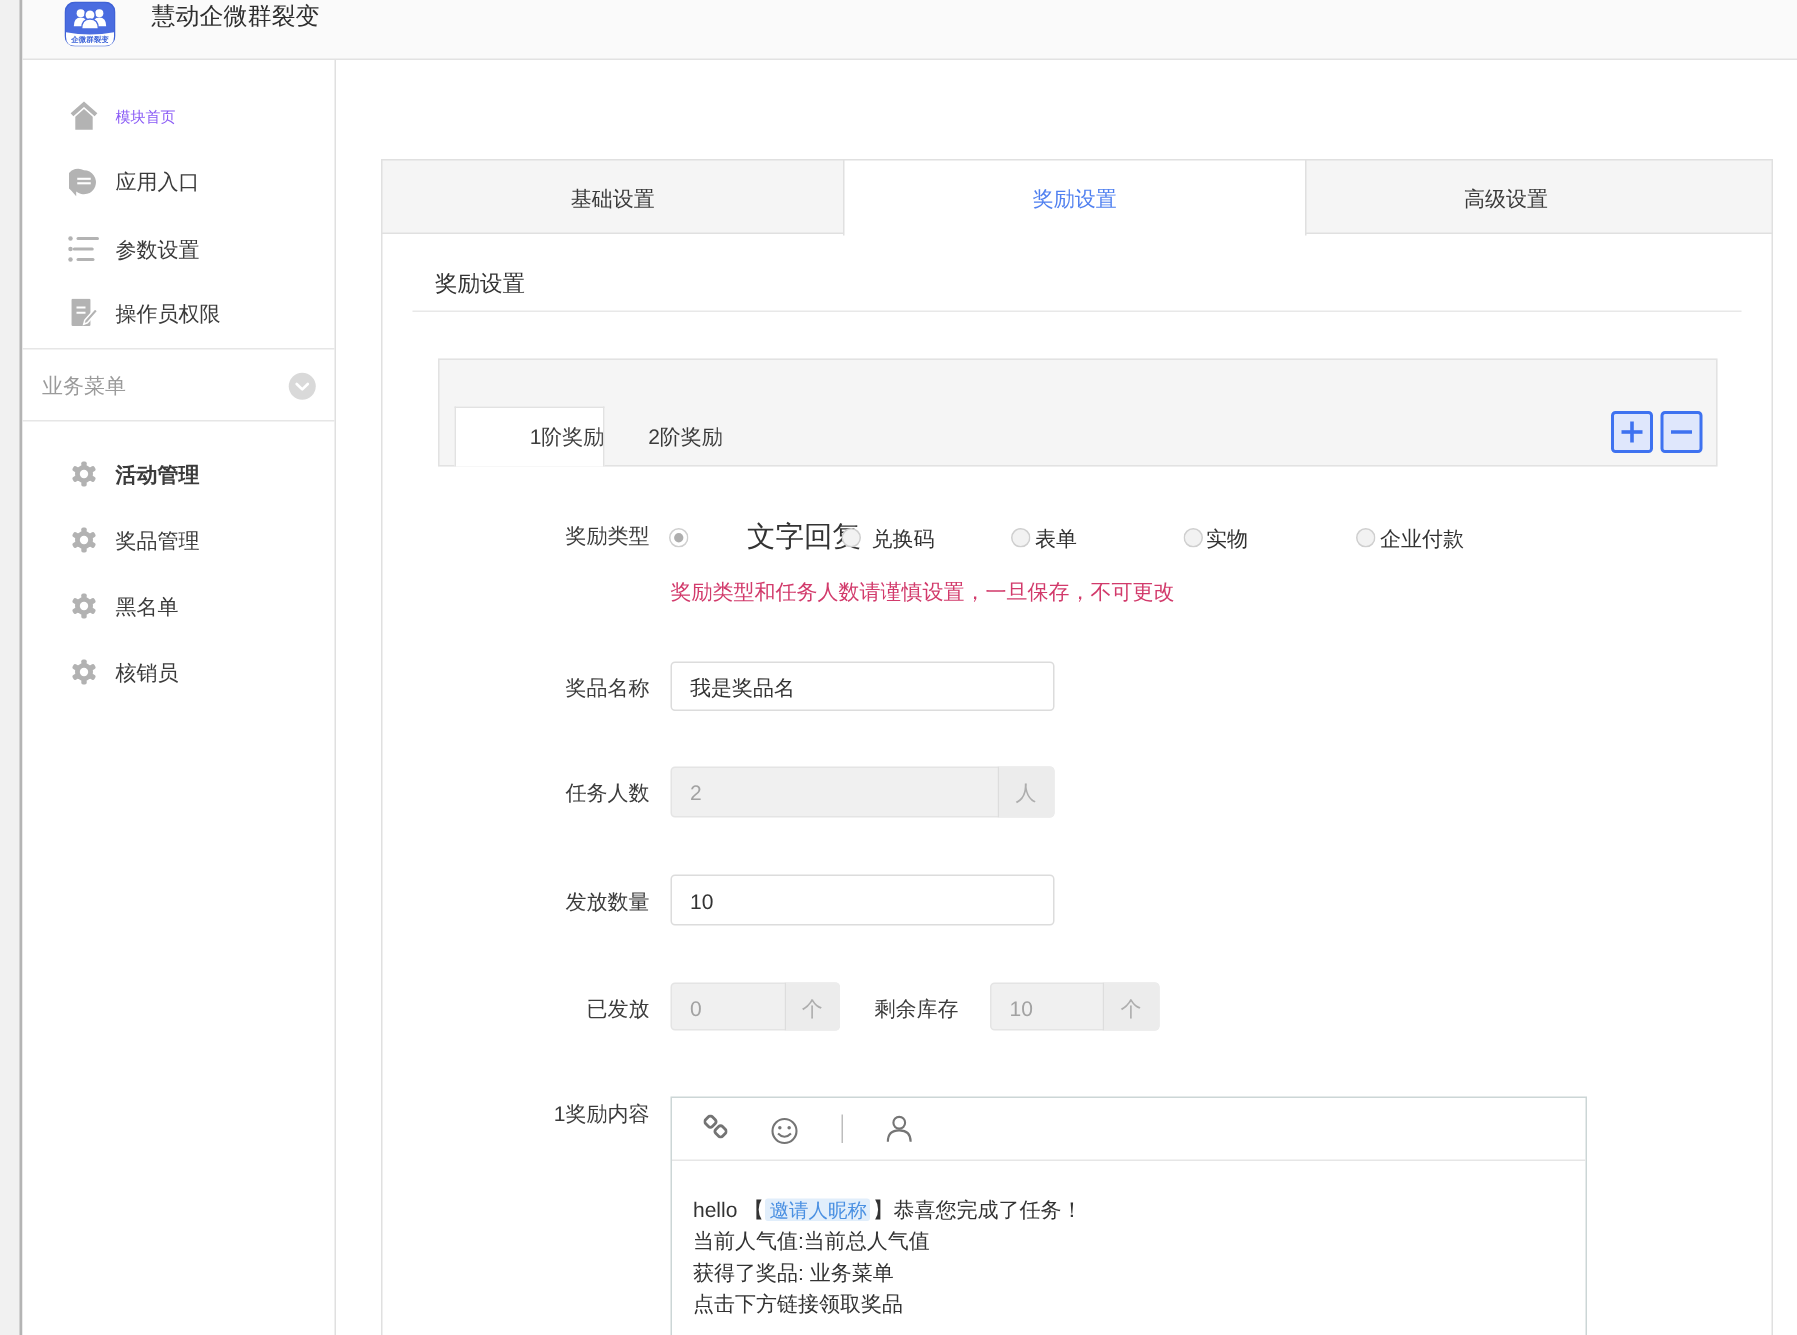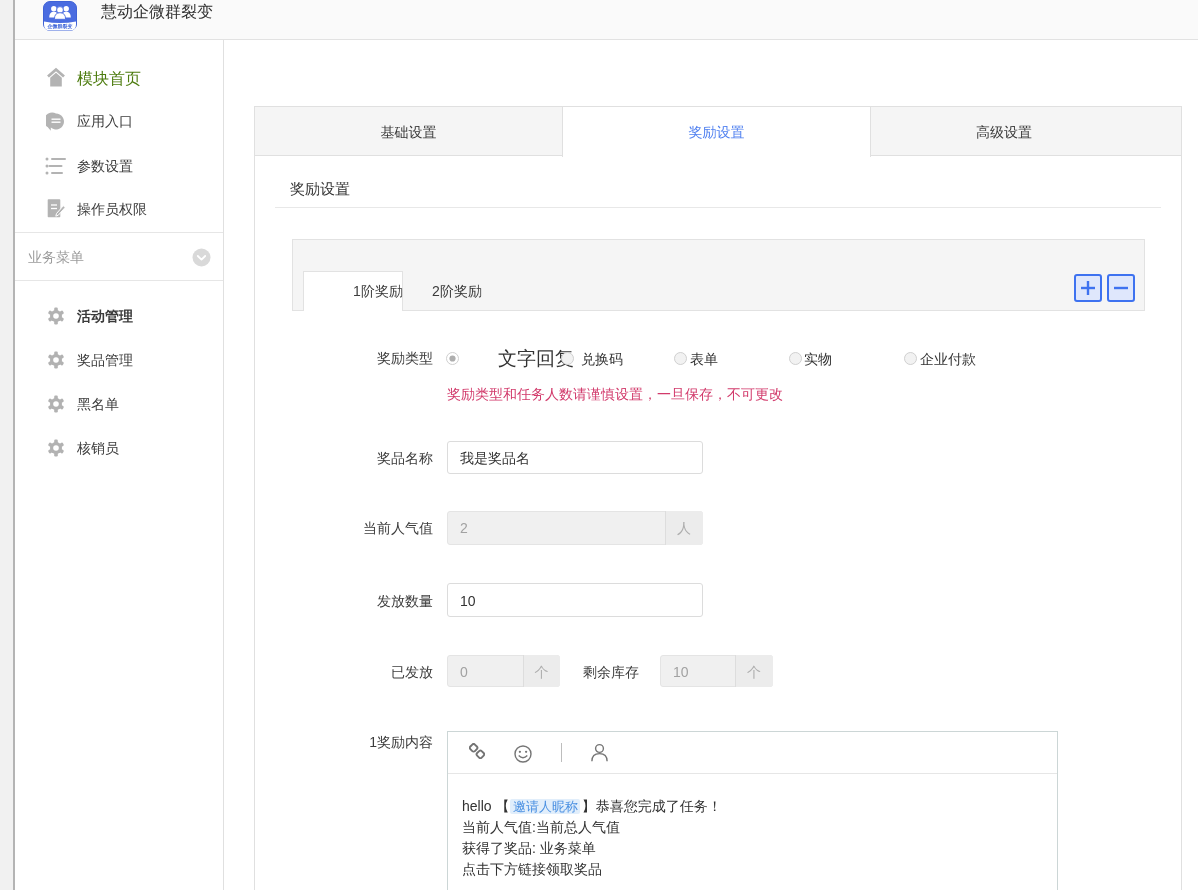--- a/index.html
+++ b/index.html
@@ -33,21 +33,21 @@
 <div class="abs" style="left:101px;top:3px;font-size:16px;color:#2e2e2e;line-height:17px;">慧动企微群裂变</div>
 
 
 <div class="abs" style="left:15px;top:40px;width:208px;height:850px;background:#fff;border-right:1px solid #e0e0e0;"></div>
 
 
 <svg class="abs" style="left:46px;top:67px;" width="20" height="21" viewBox="0 0 20 21">
   <path d="M2 9.5 L10 2.5 L18 9.5" fill="none" stroke="#b3b3b3" stroke-width="2.8"></path>
   <path d="M4.2 10.8 L10 5.7 L15.8 10.8 L15.8 19.5 L4.2 19.5 Z" fill="#b3b3b3"></path>
 </svg>
-<div class="abs" style="left:77px;top:71px;font-size:16px;color:#4d7c0f;line-height:15px;">模块首页</div>
+<div class="abs" style="left:77px;top:71px;font-size:10px;color:#8b5cf6;line-height:15px;">模块首页</div>
 
 <svg class="abs" style="left:46px;top:112px;" width="20" height="20" viewBox="0 0 20 20">
   <path d="M10 1.5 a8 8 0 1 1 -5.2 14.1 l0 3.2 l-3.2 -3.7 a8 8 0 0 1 8.4 -13.6z" fill="#b3b3b3"></path>
   <g stroke="#fff" stroke-width="1.4">
     <line x1="5.5" y1="7.2" x2="14.5" y2="7.2"></line>
     <line x1="5.5" y1="10.2" x2="14.5" y2="10.2"></line>
   </g>
 </svg>
 <div class="abs" style="left:77px;top:114px;font-size:14px;color:#3b3b3b;line-height:15px;">应用入口</div>
 
@@ -179,21 +179,21 @@
 
 
 <div class="abs" style="left:447px;top:387px;font-size:14px;color:#d23a6b;line-height:14px;">奖励类型和任务人数请谨慎设置，一旦保存，不可更改</div>
 
 
 <div class="lbl" style="left:303px;top:451px;width:130px;">奖品名称</div>
 <div class="abs" style="left:447px;top:441px;width:256px;height:33px;box-sizing:border-box;border:1px solid #dcdcdc;border-radius:3px;background:#fff;"></div>
 <div class="abs" style="left:460px;top:451px;font-size:14px;color:#333;line-height:14px;">我是奖品名</div>
 
 
-<div class="lbl" style="left:303px;top:521px;width:130px;">当前人气值</div>
+<div class="lbl" style="left:303px;top:521px;width:130px;">任务人数</div>
 <div class="abs" style="left:447px;top:511px;width:256px;height:34px;box-sizing:border-box;border:1px solid #e4e4e4;border-radius:3px;background:#f0f0f0;"></div>
 <div class="abs" style="left:665px;top:511px;width:38px;height:34px;box-sizing:border-box;border-left:1px solid #dddddd;background:#ececec;border-radius:0 3px 3px 0;"></div>
 <div class="abs" style="left:460px;top:521px;font-size:14px;color:#a2a2a2;line-height:14px;">2</div>
 <div class="abs" style="left:665px;top:521px;width:38px;text-align:center;font-size:14px;color:#adadad;line-height:14px;">人</div>
 
 
 <div class="lbl" style="left:303px;top:594px;width:130px;">发放数量</div>
 <div class="abs" style="left:447px;top:583px;width:256px;height:34px;box-sizing:border-box;border:1px solid #dcdcdc;border-radius:3px;background:#fff;"></div>
 <div class="abs" style="left:460px;top:594px;font-size:14px;color:#333;line-height:14px;">10</div>
 

